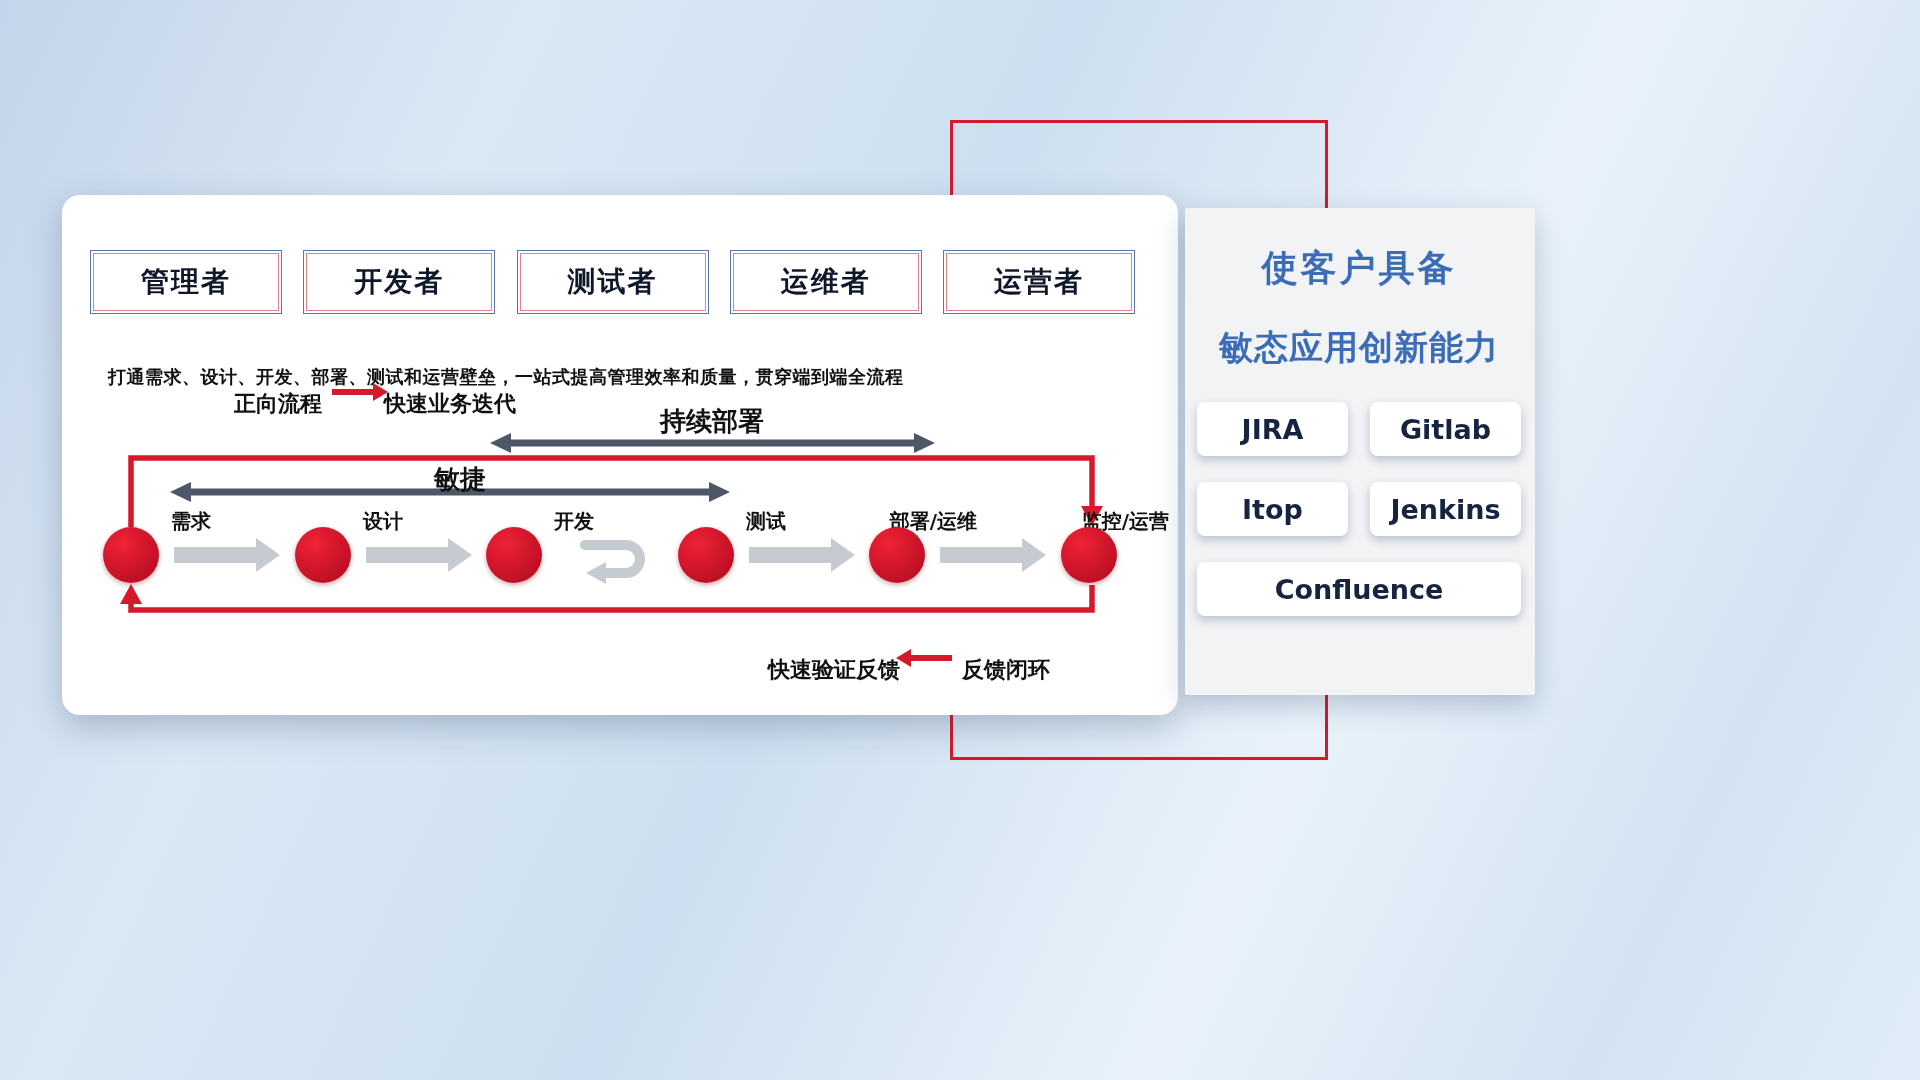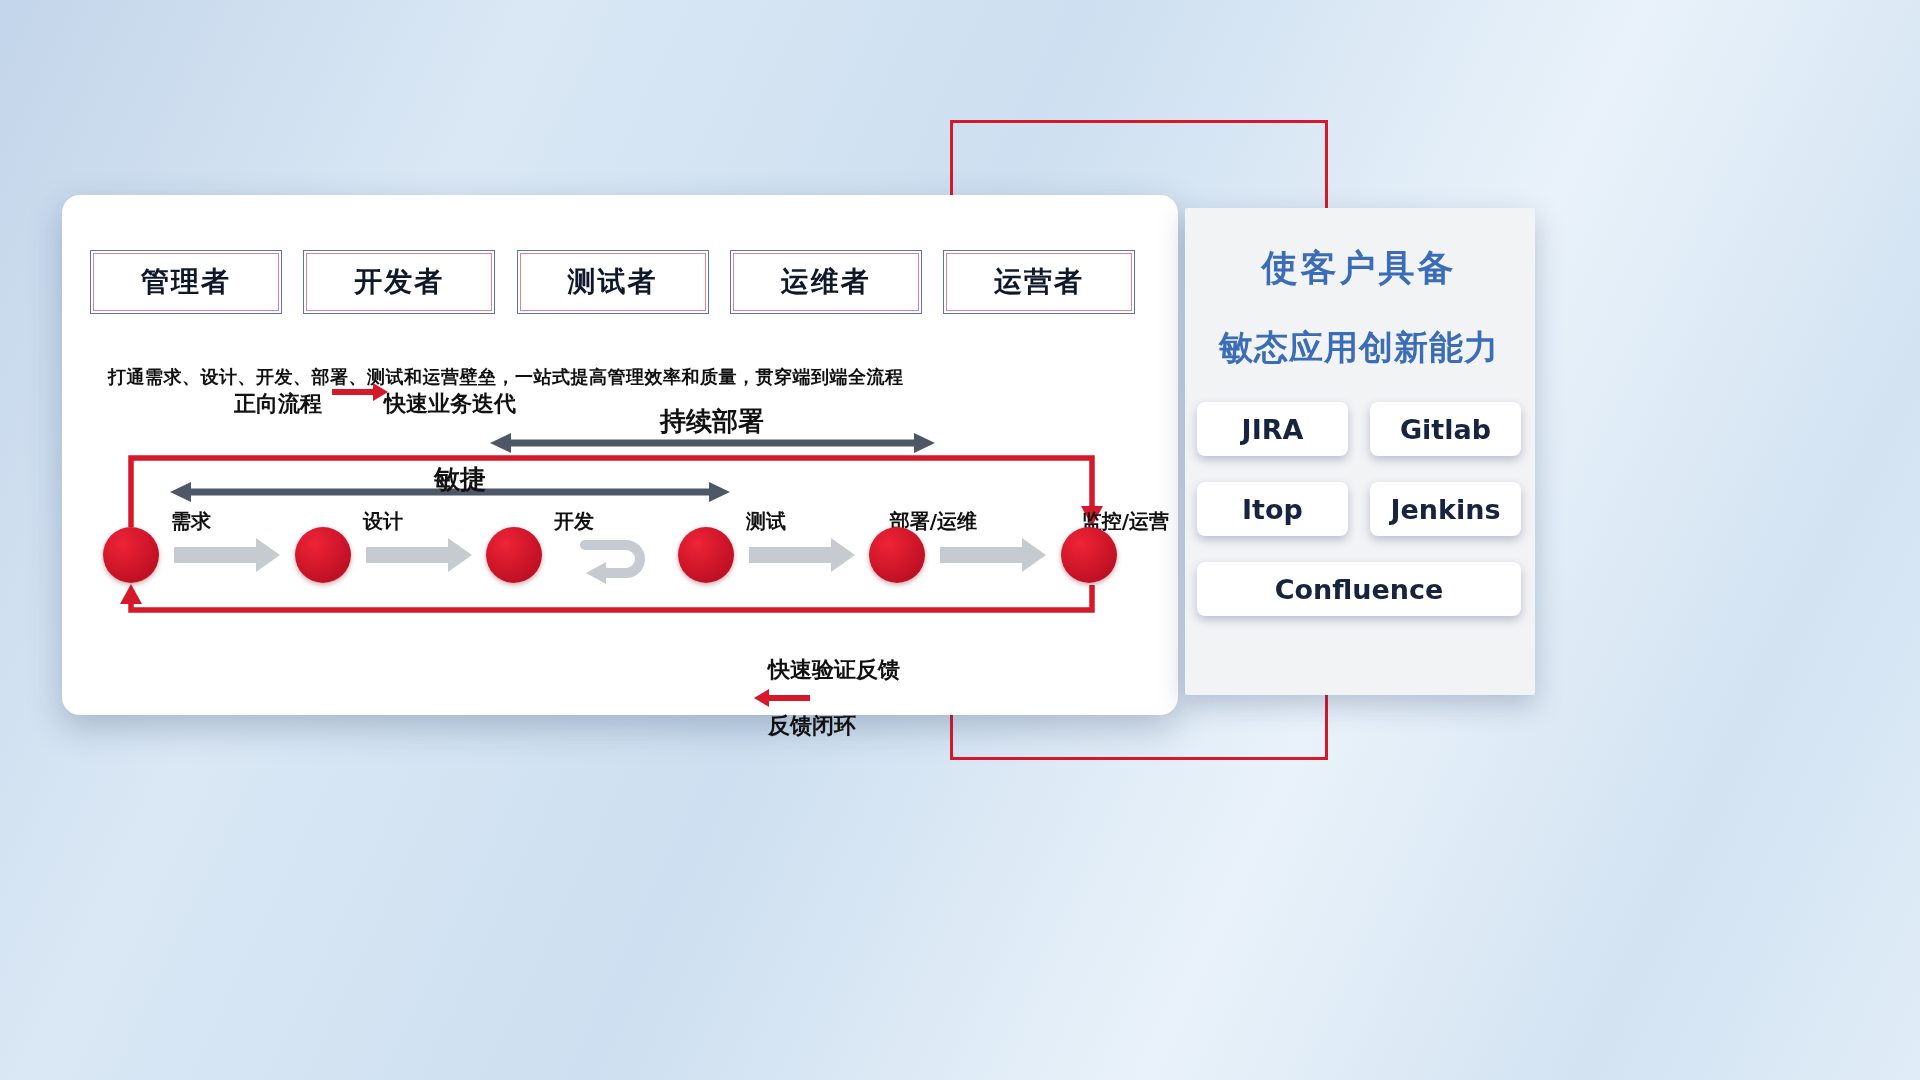--- a/index.html
+++ b/index.html
@@ -36,21 +36,21 @@
     display:flex; justify-content:space-between; }
   .persona-box { width:192px; height:64px; border:1px solid #5577ad; background:#fff;
     display:flex; align-items:center; justify-content:center; box-shadow:inset 0 0 0 2px #fff, inset 0 0 0 3px rgba(214,24,43,.55); }
   .persona-box span { color:#0f172a; font-weight:bold; font-size:28px; letter-spacing:2px; }
 
   .subtitle { position:absolute; left:46px; top:142px; width:1030px;
     font-size:18px; font-weight:bold; color:#101010; letter-spacing:0.5px;margin-top:28px; }
 
   .legend { display:flex; align-items:flex-start; gap:10px; font-size:22px; font-weight:bold; color:#111; }
   .legend-forward { position:absolute; left:172px; top:194px; }
-  .legend-feedback { position:absolute; left:706px; top:460px;flex-direction:column; }
+  .legend-feedback { position:absolute; left:706px; top:460px; }
 
   .arr { position:relative; height:6px; background:#d6182b; display:inline-block; }
   .arr-r { width:42px; }
   .arr-r::after { content:''; position:absolute; right:-14px; top:-6px;
     border-left:15px solid #d6182b; border-top:9px solid transparent; border-bottom:9px solid transparent; }
   .arr-l { width:42px; }
   .arr-l::before { content:''; position:absolute; left:-14px; top:-6px;
     border-right:15px solid #d6182b; border-top:9px solid transparent; border-bottom:9px solid transparent; }
 
   

